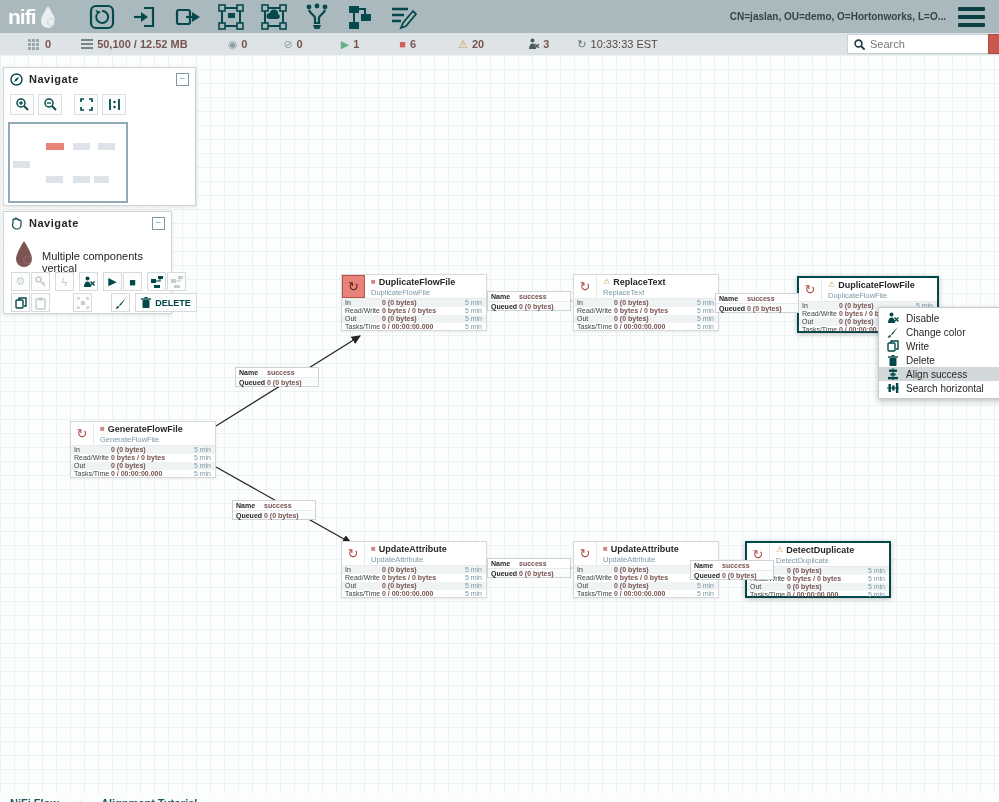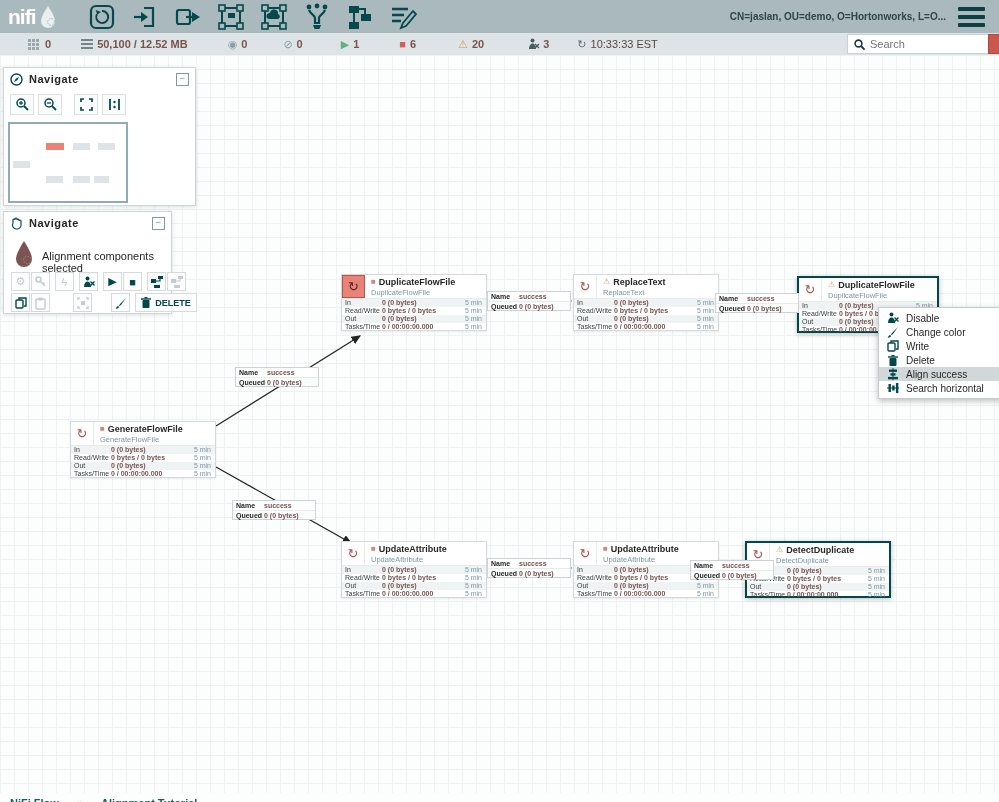--- a/index.html
+++ b/index.html
@@ -654,21 +654,21 @@
           <path d="M3 6 V3 a1 1 0 0 1 2 0 V2 a1 1 0 0 1 2 0 v1 a1 1 0 0 1 2 0 v1 a1 1 0 0 1 2 0 v4 a4 4 0 0 1 -4 4 h-1 a4 4 0 0 1 -3-6 z" fill="none" stroke="#06494c" stroke-width="1.2"></path>
         </svg>
       <span class="panel-title">Navigate</span>
       <button class="collapse-btn">−</button>
     </div>
     <div class="operate-body">
       <svg class="op-logo" width="22" height="28" viewBox="0 0 22 28">
           <path d="M11 1 C11 1 3 13 3 19 a8 8 0 0 0 16 0 C19 13 11 1 11 1 z" fill="#7c5552"></path>
           <circle cx="14.5" cy="20" r="3.8" fill="none" stroke="#a98b89" stroke-width="1" stroke-dasharray="1.6 1.3"></circle>
         </svg>
-      <span class="op-text">Alignment components selected</span>
+      <span class="op-text">Multiple components vertical</span>
       <div class="op-row op-row1">
         <button class="op-btn dis">⚙</button>
         <button class="op-btn dis">
           <svg width="11" height="11" viewBox="0 0 11 11">
               <circle cx="3.5" cy="3.5" r="2.5" fill="none" stroke="#c3cccf" stroke-width="1.5"></circle>
               <path d="M5.5 5.5 L10 10 M8 8 l1.5-1.5" stroke="#c3cccf" stroke-width="1.5"></path>
             </svg>
         </button>
         <button class="op-btn dis g1">ϟ</button>
         <button class="op-btn g1">

